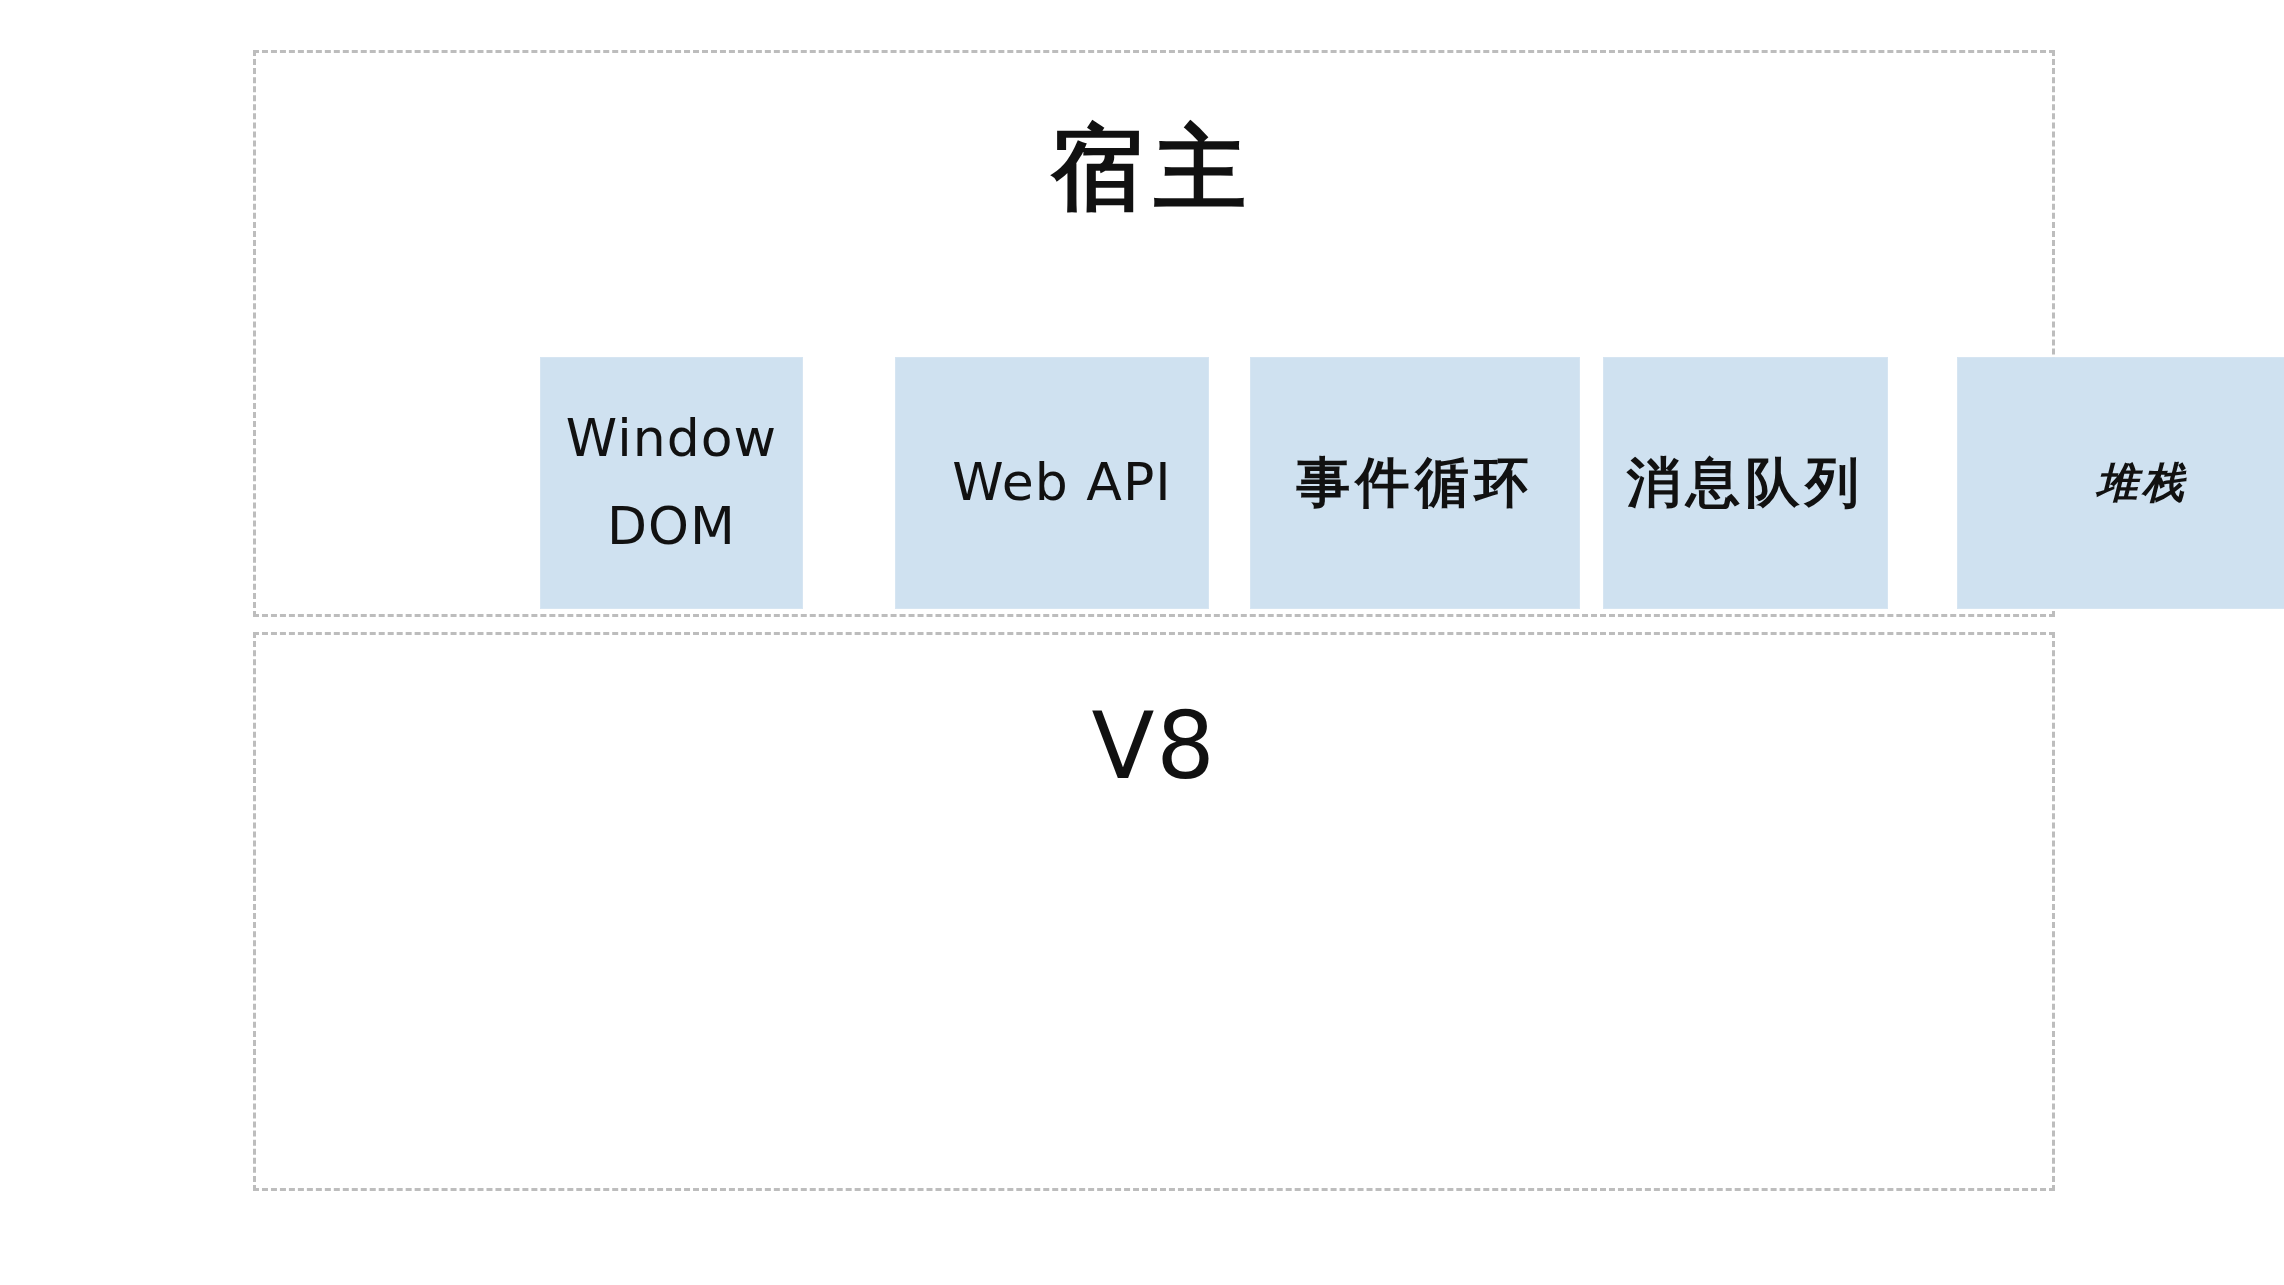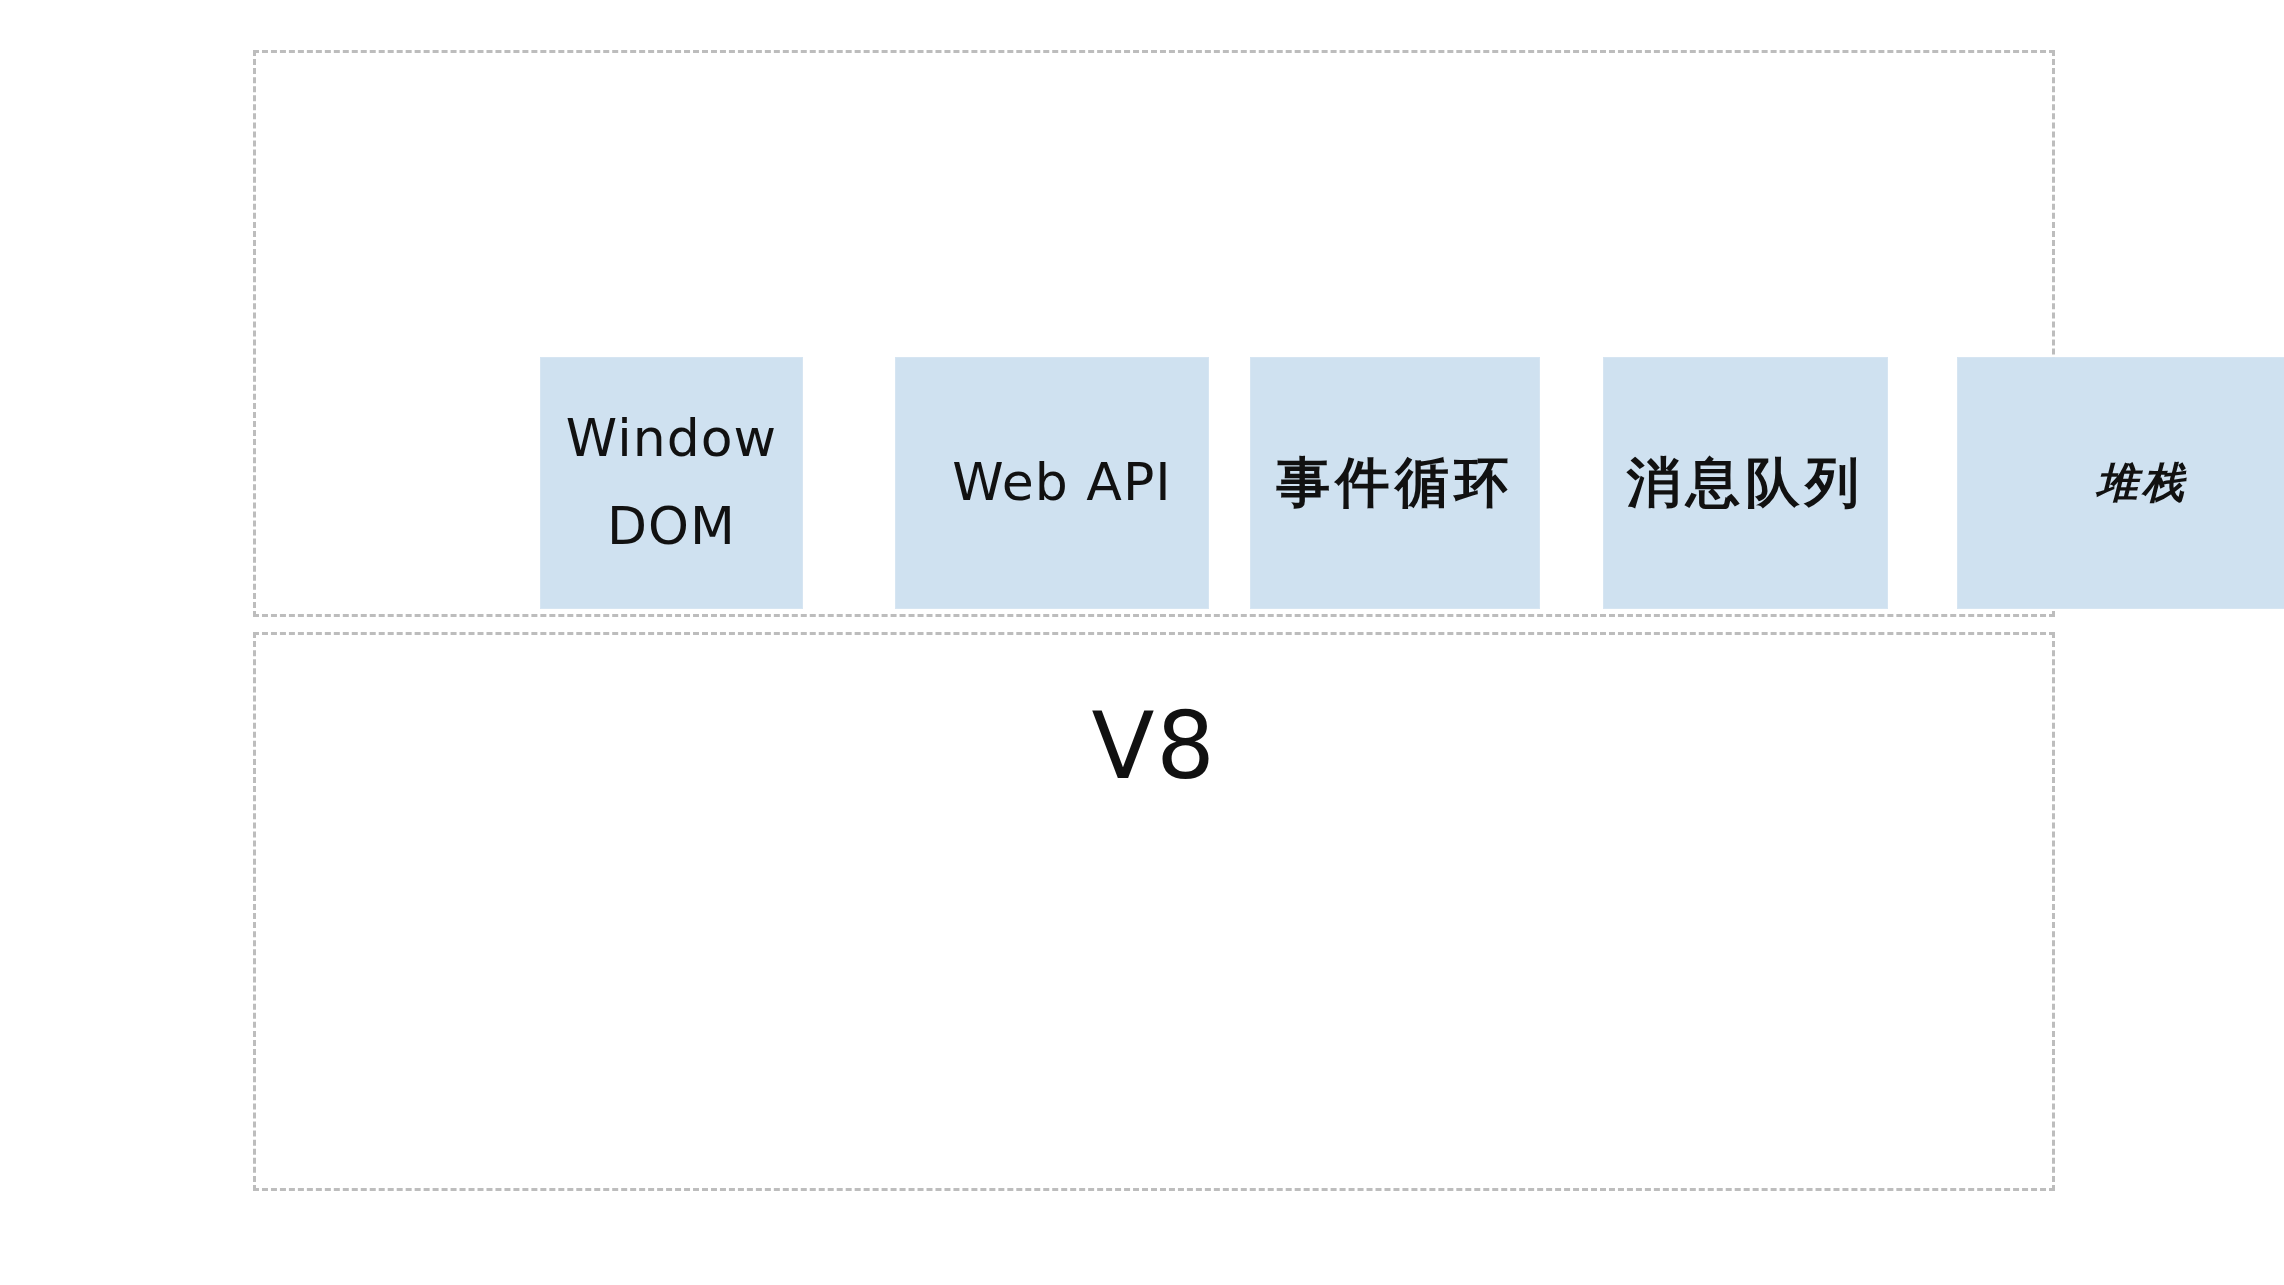--- a/index.html
+++ b/index.html
@@ -94,32 +94,33 @@
   .box.cjk .line {
     font-family: "DejaVu Sans", sans-serif;
     font-weight: 700;
     letter-spacing: 0.10em;
   }
 
   
   .host-box { top: 305px; height: 250px; }
   #box-window-dom { left: 285px;  width: 261px; font-size: 52px; }
   #box-web-api    { left: 640px;  width: 312px; font-size: 52px; padding-left: 26px; }
-  #box-event-loop { left: 995px;  width: 288px; font-size: 54px; }
+  #box-event-loop { left: 995px;  width: 328px; font-size: 54px; }
   #box-message-q  { left: 1348px; width: 283px; font-size: 54px; }
   #box-stack      { left: 1702px; width: 368px; font-size: 42px; font-style: italic; }
   #box-window-dom .line.l1 { margin-bottom: 14px; }
 </style>
 </head>
 <body>
 
 <div id="canvas">
 
   <div class="section" id="section-host">
 
+    <div class="section-title" id="host-title">宿主</div>
 
     <div class="box latin host-box" id="box-window-dom">
       <span class="line l1">Window</span>
       <span class="line l2">DOM</span>
     </div>
 
     <div class="box latin host-box" id="box-web-api">
       <span class="line l1">Web API</span>
     </div>
 

